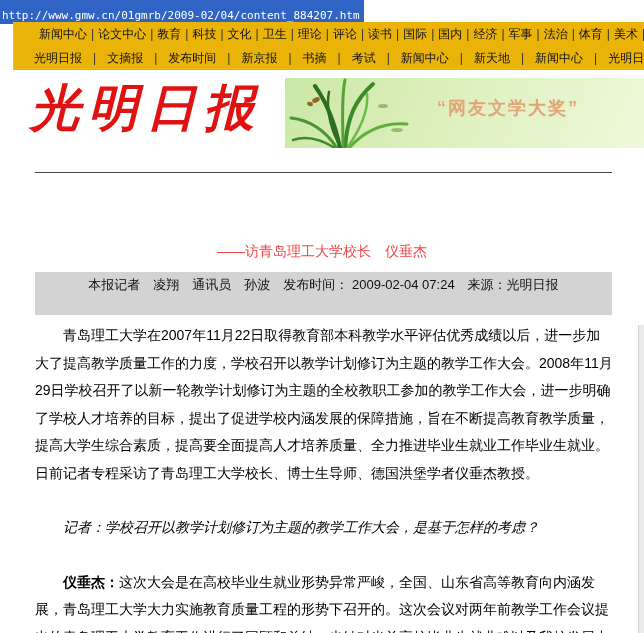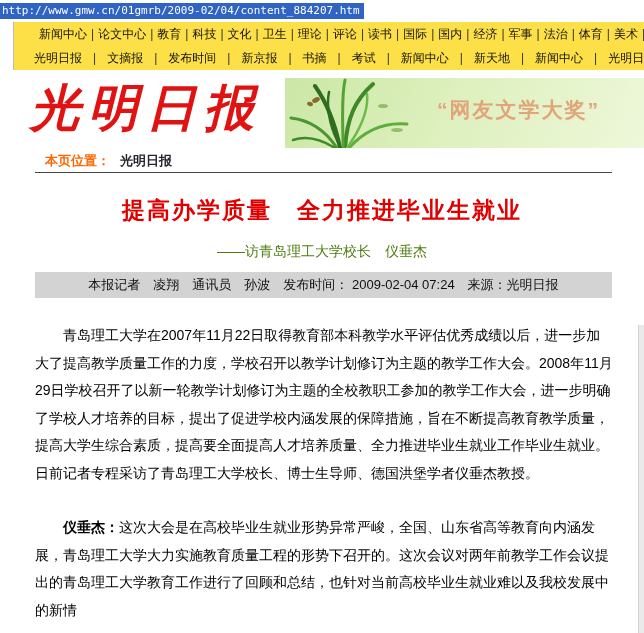--- a/index.html
+++ b/index.html
@@ -2,55 +2,55 @@
 <html><head>
 <meta charset="utf-8">
 <style>
   html,body{margin:0;padding:0;}
   body{font-family:"Liberation Sans",sans-serif;background:#fff;}
   .page{position:relative;width:644px;height:633px;overflow:hidden;background:#fff;}
 
   
   .url-bar{position:absolute;top:0;left:0;width:644px;height:16px;background:#fff;}
   .url-sel{display:inline-block;background:#2f63c4;color:#fff;
-    font:11px "DejaVu Sans Mono",monospace;padding:1px 4px 2px 2px;}
+    font:11px "DejaVu Sans Mono",monospace;padding:9px 4px 2px 2px;}
 
   
-  .nav-block{position:absolute;top:22px;left:13px;right:0;height:48px;background:#fde047;
+  .nav-block{position:absolute;top:22px;left:13px;right:0;height:48px;background:#eab308;
     border-left:1px solid #bdbdb5;}
   .nav-row{height:24px;line-height:24px;white-space:nowrap;overflow:hidden;font-size:12px;color:#111;}
   .nav-row1{padding-left:25px;}
   .nav-row2{padding-left:20px;}
   .nav-item{color:#111;text-decoration:none;cursor:pointer;}
   .nav-row1 .nav-item + .nav-item::before{content:"|";margin:0 4px;color:#333;}
   .nav-row2 .nav-item + .nav-item::before{content:"|";margin:0 11px;color:#333;}
 
   
   .masthead{position:absolute;top:75px;left:0;width:644px;height:73px;background:#fff;}
   .logo{position:absolute;left:30px;top:0px;
     font-family:"DejaVu Serif",serif;font-style:italic;font-weight:bold;
     font-size:50px;color:#e01212;letter-spacing:8px;cursor:pointer;}
   .banner{position:absolute;left:285px;top:3px;width:359px;height:70px;overflow:hidden;
     background:linear-gradient(115deg,#cbe7a6 0%,#ddf0bd 45%,#eef8da 100%);cursor:pointer;}
-  .banner-text{position:absolute;left:152px;top:18px;font-size:21px;font-weight:bold;
+  .banner-text{position:absolute;left:152px;top:18px;font-size:18px;font-weight:bold;
     color:#dca878;letter-spacing:2px;text-shadow:1px 1px 0 #f4e6c8;}
   .banner-art{position:absolute;left:0;top:0;}
 
   
   .breadcrumb{position:absolute;top:152px;left:45px;font-size:13px;font-weight:bold;}
   .crumb-label{color:#f60;}
   .crumb-value{color:#26262e;margin-left:10px;cursor:pointer;}
   .rule{position:absolute;top:172px;left:35px;width:577px;border-top:1px solid #454545;}
 
   
   .title{position:absolute;top:195px;left:0;width:644px;text-align:center;
     font-size:23px;font-weight:bold;color:#e00000;letter-spacing:2px;}
   .subtitle{position:absolute;top:243px;left:0;width:644px;text-align:center;
-    font-size:14px;color:#4d7c0f;}
-  .byline{position:absolute;top:272px;left:35px;width:577px;height:26px;background:#d3d3d3;
+    font-size:14px;color:#ef4444;}
+  .byline{position:absolute;top:272px;left:35px;width:577px;height:43px;background:#d3d3d3;
     text-align:center;line-height:26px;font-size:13px;color:#101010;}
 
   
   .body-text{position:absolute;top:322px;left:35px;width:578px;
     font-size:14px;line-height:27.5px;color:#000;}
   .body-text p{margin:0 0 27px 0;text-indent:2em;}
   .question{font-style:italic;}
   .answer-lead{font-weight:bold;text-align:center;}
 
   
@@ -95,29 +95,26 @@
         </g>
         <g fill="#7aa84f" opacity="0.7">
           <ellipse cx="98" cy="28" rx="5" ry="2"></ellipse>
           <ellipse cx="112" cy="52" rx="6" ry="2"></ellipse>
         </g>
       </svg>
       <div class="banner-text">“网友文学大奖”</div>
     </div>
   </div>
 
-  <div class="breadcrumb">
-    <span class="crumb-label">本页位置：</span><span class="crumb-value">光明日报</span>
-  </div>
   <div class="rule"></div>
 
-  <div class="title">提高办学质量　全力推进毕业生就业</div>
   <div class="subtitle">——访青岛理工大学校长　仪垂杰</div>
   <div class="byline">本报记者　凌翔　通讯员　孙波　发布时间： 2009-02-04 07:24　来源：光明日报</div>
 
   <div class="body-text">
     <p>青岛理工大学在2007年11月22日取得教育部本科教学水平评估优秀成绩以后，进一步加大了提高教学质量工作的力度，学校召开以教学计划修订为主题的教学工作大会。2008年11月29日学校召开了以新一轮教学计划修订为主题的全校教职工参加的教学工作大会，进一步明确了学校人才培养的目标，提出了促进学校内涵发展的保障措施，旨在不断提高教育教学质量，提高大学生综合素质，提高要全面提高人才培养质量、全力推进毕业生就业工作毕业生就业。日前记者专程采访了青岛理工大学校长、博士生导师、德国洪堡学者仪垂杰教授。</p>
+    <p class="question">记者：学校召开以教学计划修订为主题的教学工作大会，是基于怎样的考虑？</p>
     <p><span class="answer-lead">仪垂杰：</span><span>这次大会是在高校毕业生就业形势异常严峻，全国、山东省高等教育向内涵发展，青岛理工大学大力实施教育质量工程的形势下召开的。这次会议对两年前教学工作会议提出的青岛理工大学教育工作进行了回顾和总结，也针对当前高校毕业生就业难以及我校发展中的新情</span></p>
   </div>
 
   <div class="scroll-strip"></div>
 
 </div>
 
 </body></html>

